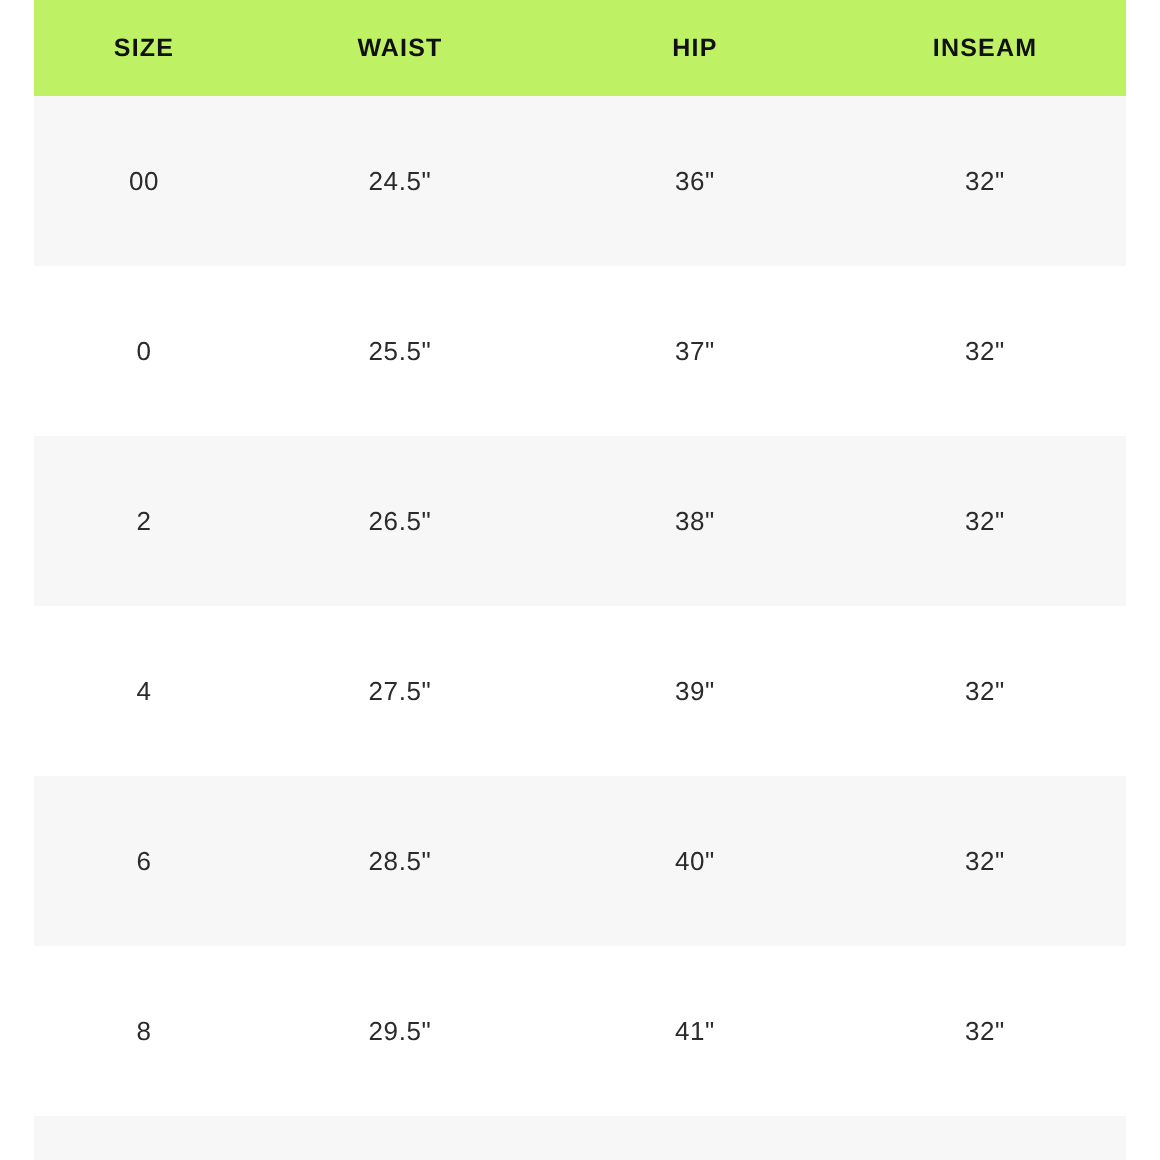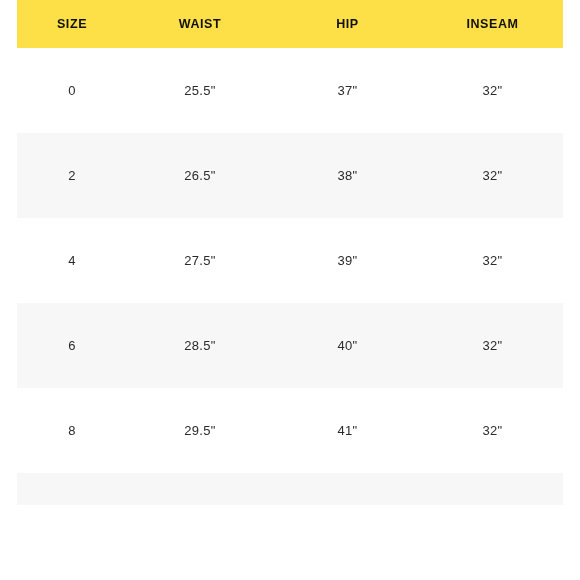--- a/index.html
+++ b/index.html
@@ -39,21 +39,21 @@
   col.c-inseam { width: 141px; }
 
   thead tr.header-row th {
     height: 48px;
     vertical-align: middle;
     font-size: 12.5px;
     font-weight: bold;
     color: #111111;
     letter-spacing: 0.6px;
     text-transform: uppercase;
-    background: #fde047;
+    background: #bef264;
     white-space: nowrap;
   }
 
   tbody tr.data-row td {
     height: 85px;
     vertical-align: middle;
     font-size: 13px;
     font-weight: normal;
     color: #2b2b2b;
     letter-spacing: 0.3px;
@@ -84,20 +84,26 @@
     </colgroup>
     <thead>
       <tr class="header-row">
         <th>SIZE</th>
         <th>WAIST</th>
         <th>HIP</th>
         <th>INSEAM</th>
       </tr>
     </thead>
     <tbody>
+      <tr class="data-row striped">
+        <td>00</td>
+        <td>24.5"</td>
+        <td>36"</td>
+        <td>32"</td>
+      </tr>
       <tr class="data-row plain">
         <td>0</td>
         <td>25.5"</td>
         <td>37"</td>
         <td>32"</td>
       </tr>
       <tr class="data-row striped">
         <td>2</td>
         <td>26.5"</td>
         <td>38"</td>

